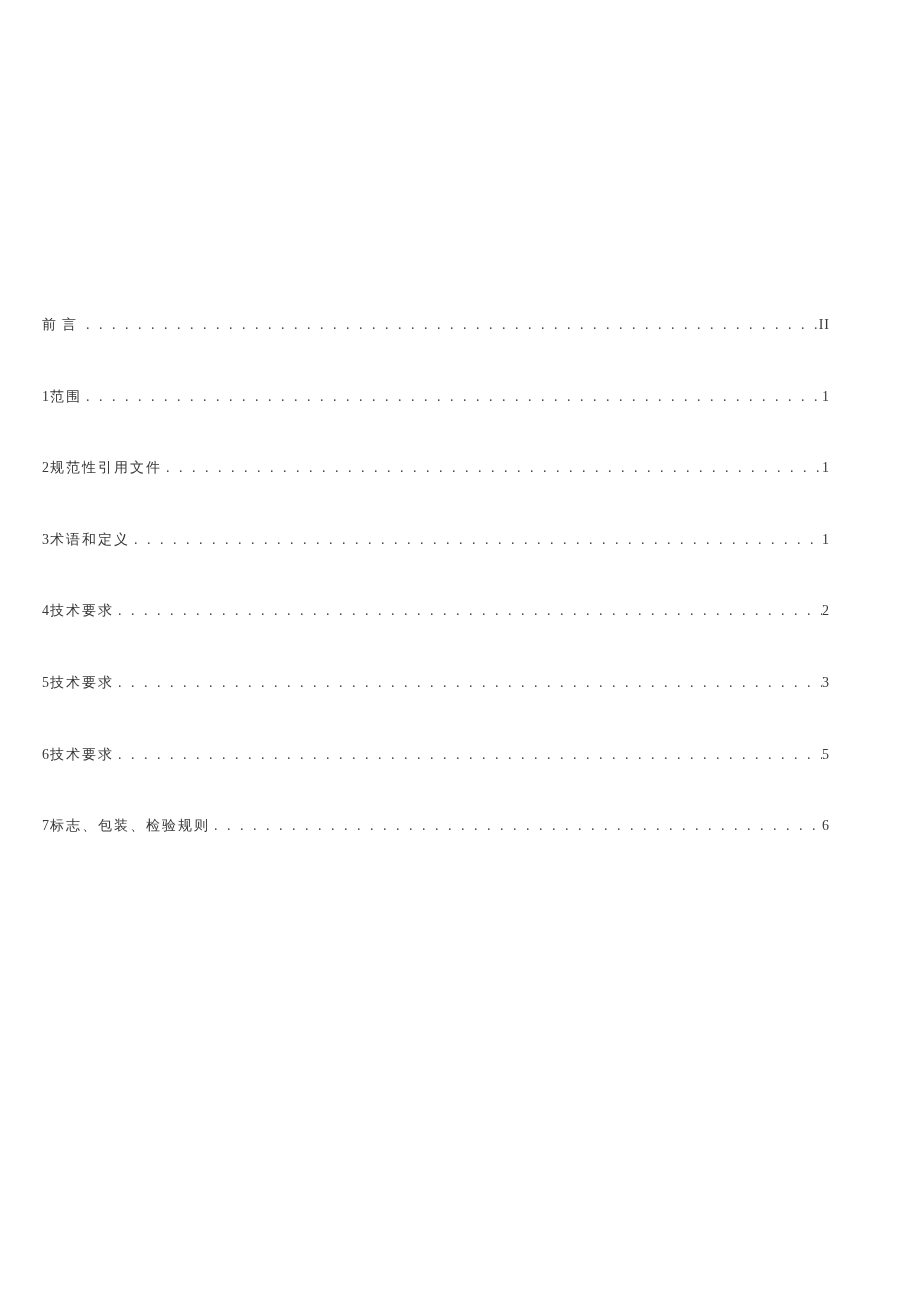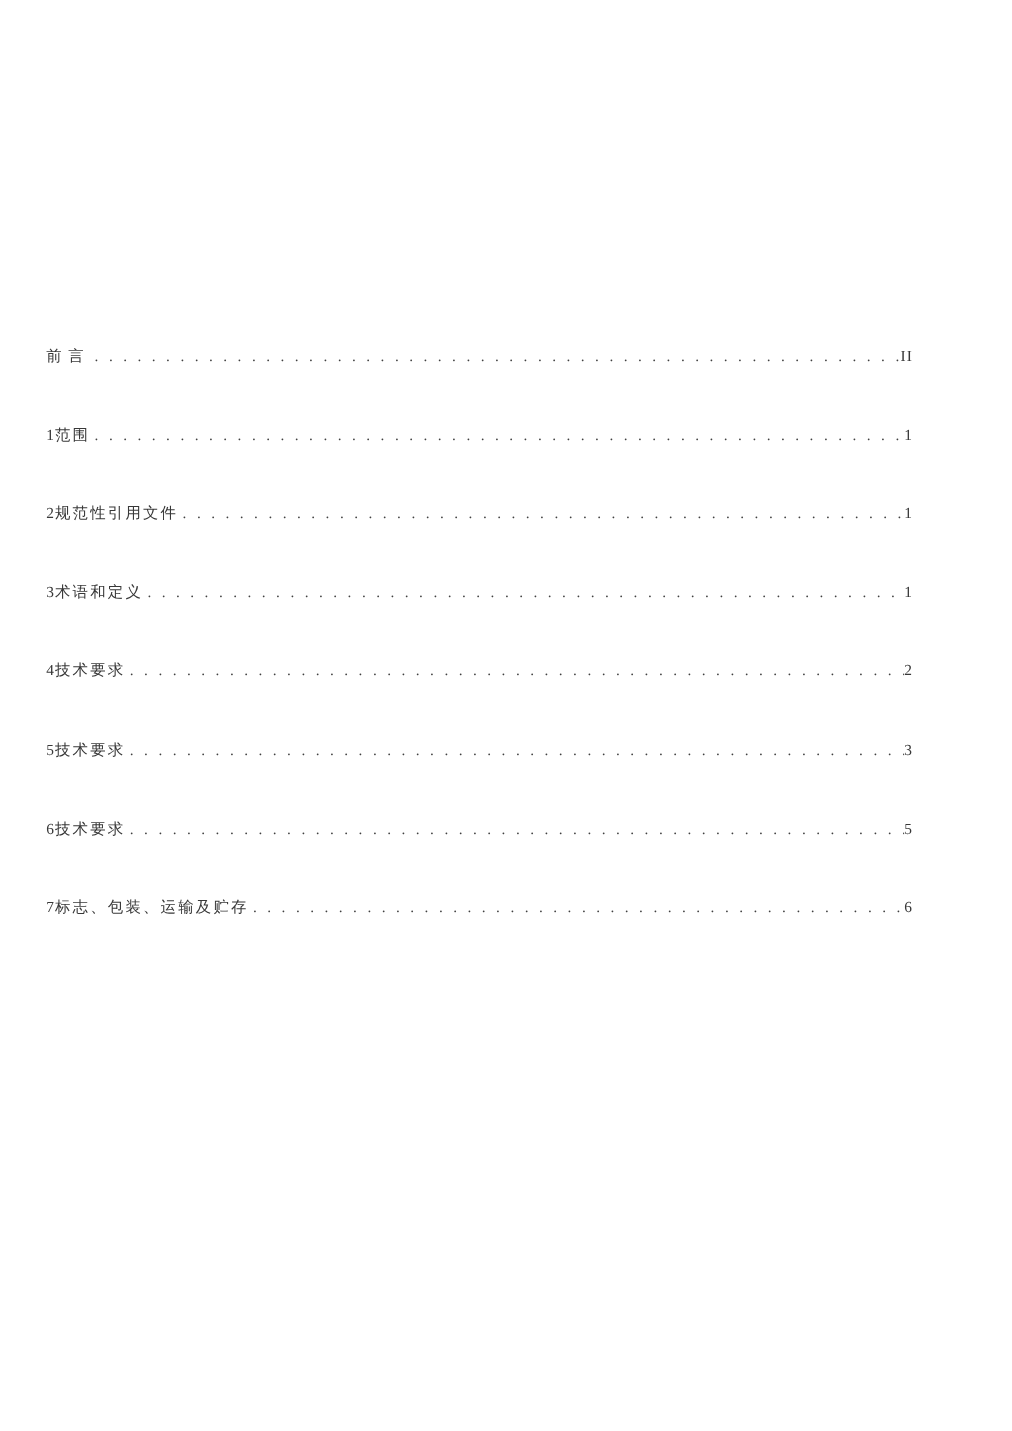--- a/index.html
+++ b/index.html
@@ -98,18 +98,18 @@
       <div class="toc-entry">
         <span class="num">6</span>
         <span> </span>
         <span class="title">技术要求</span>
         <span class="dots">. . . . . . . . . . . . . . . . . . . . . . . . . . . . . . . . . . . . . . . . . . . . . . . . . . . . . . . . . . . . . . . . . . . . . . . . . . . . . . . . . . . . . . . . . . . . . . . . . . . . . . . . . . . . . . . . . . . . . . . . . . . . . . . . . . . . . . . . . . . . . . . . . . . . . . . . . . . . . . . . . . . . . . . . . . . . . . . . . . . . . . . . . . . . . . . . . . . .</span>
         <span class="page-num">5</span>
       </div>
       <div class="toc-entry">
         <span class="num">7</span>
         <span> </span>
-        <span class="title">标志、包装、运输及贮存</span>
+        <span class="title">标志、包装、检验规则</span>
         <span class="dots">. . . . . . . . . . . . . . . . . . . . . . . . . . . . . . . . . . . . . . . . . . . . . . . . . . . . . . . . . . . . . . . . . . . . . . . . . . . . . . . . . . . . . . . . . . . . . . . . . . . . . . . . . . . . . . . . . . . . . . . . . . . . . . . . . . . . . . . . . . . . . . . . . . . . . . . . . . . . . . . . . . . . . . . . . . . . . . . . . . . . . . . . . . . . . . . . . . . .</span>
         <span class="page-num">6</span>
       </div>
     </div>
 </div>
 
 </body></html>

